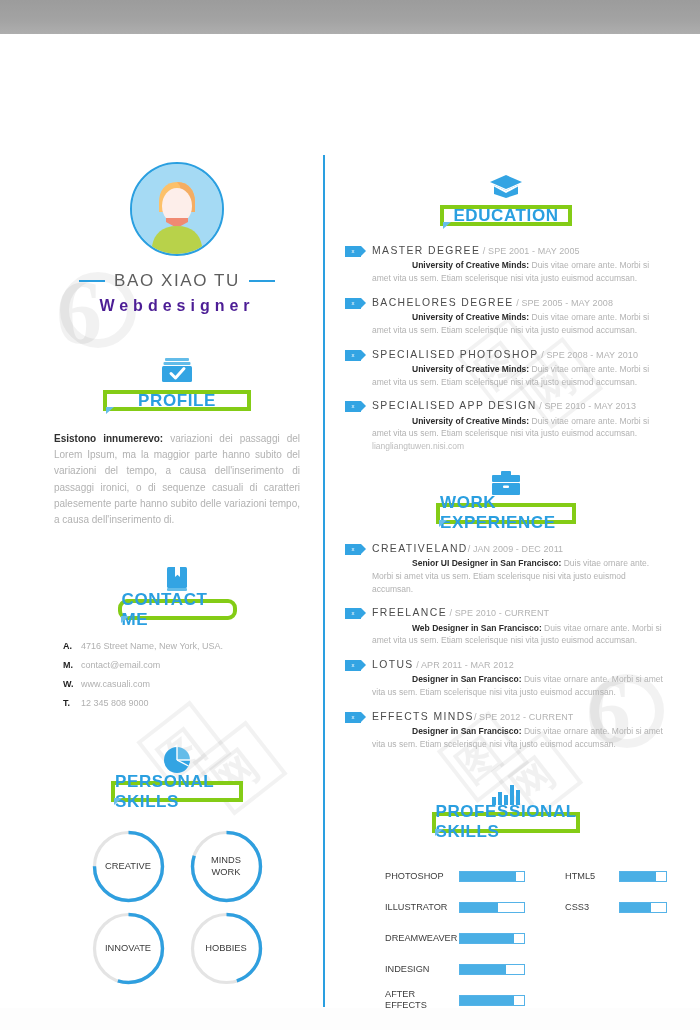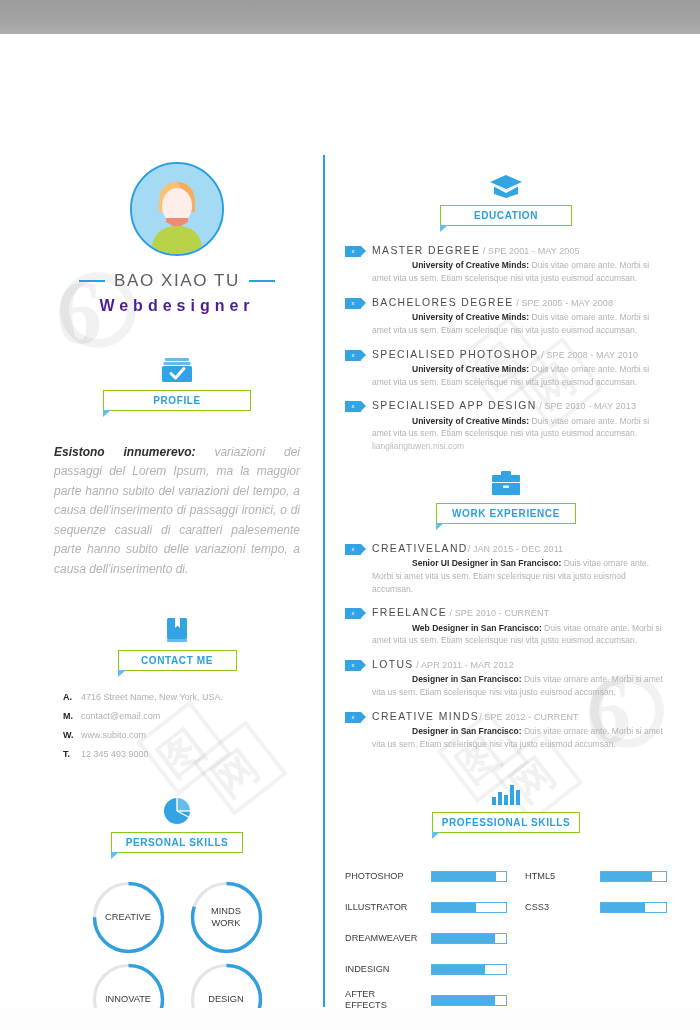--- a/index.html
+++ b/index.html
@@ -72,29 +72,29 @@
     top: 121px;
     width: 2px;
     height: 852px;
     background: #2a9fe0;
   }
 
   
   .section-banner {
     position: relative;
     box-sizing: border-box;
-    border: 1px solid #84cc16;
+    border: 4px solid #84cc16;
     background: #ffffff;
     height: 21px;
     display: flex;
     align-items: center;
     justify-content: center;
     color: #2a9fe0;
     font-weight: bold;
-    font-size: 10px;
+    font-size: 17px;
     letter-spacing: 0.6px;
   }
   .section-banner::after {
     content: "";
     position: absolute;
     left: -1px;
     bottom: -7px;
     width: 0; height: 0;
     border-left: 8px solid #66bdeb;
     border-bottom: 7px solid transparent;
@@ -142,31 +142,30 @@
     margin-top: 6px;
     font-size: 16px;
     font-weight: bold;
     color: #4c1d95;
     letter-spacing: 5px;
   }
 
   .profile-block { margin-top: 42px; }
   .banner-profile { width: 148px; margin: 0 auto; }
   .profile-body {
-    margin-top: 32px;
-    font-size: 12px;
+    margin-top: 20px;
+    font-size: 10px;
     line-height: 1.62;
     color: #b2b2b2;
     text-align: justify;
-    font-style: italic;
   }
   .profile-body b { color: #2f2f2f; }
 
   .contact-block { margin-top: 38px; }
-  .banner-contact { width: 119px; margin: 0 auto; }
+  .banner-contact { width: 119px; margin: 0 auto; border-radius: 9px; }
   .contact-list {
     margin-top: 21px;
     font-size: 9px;
     color: #b0b0b0;
   }
   .contact-row {
     display: flex;
     margin-bottom: 9px;
   }
   .contact-key {
@@ -279,20 +278,21 @@
     display: flex;
     align-items: center;
     height: 31px;
   }
   .bar-label {
     width: 86px;
     font-size: 9.2px;
     color: #3d3d3d;
     line-height: 1.15;
     white-space: pre-line;
+    margin-left: 40px;
   }
   .bar-track {
     width: 76px;
     height: 11px;
     box-sizing: border-box;
     border: 1px solid #55b3e8;
     background: #ffffff;
     position: relative;
   }
   .bar-fill {
@@ -376,25 +376,25 @@
           <div class="contact-row">
             <span class="contact-key">A.</span>
             <span>4716 Street Name, New York, USA.</span>
           </div>
           <div class="contact-row">
             <span class="contact-key">M.</span>
             <span>contact@email.com</span>
           </div>
           <div class="contact-row">
             <span class="contact-key">W.</span>
-            <span>www.subito.com</span>
+            <span>www.casuali.com</span>
           </div>
           <div class="contact-row">
             <span class="contact-key">T.</span>
-            <span>12 345 493 9000</span>
+            <span>12 345 808 9000</span>
           </div>
         </div>
       </div>
 
       <div class="pskills-block">
         <svg class="sect-icon" width="28" height="28" viewBox="0 0 28 28">
           <path d="M14 14 L14 1 A13 13 0 1 0 27 14 Z" fill="#33a4e3"></path>
           <path d="M14 14 L27 14 A13 13 0 0 0 14 1 Z" fill="#63bce9"></path>
           <path d="M14 14 L14 1" stroke="#ffffff" stroke-width="1.4"></path>
           <path d="M14 14 L27 14" stroke="#ffffff" stroke-width="1.4"></path>
@@ -424,21 +424,21 @@
               <circle cx="38.5" cy="38.5" r="34" fill="none" stroke="#e4e4e4" stroke-width="3.2"></circle>
               <circle class="ring-arc" cx="38.5" cy="38.5" r="34" fill="none" stroke="#2f9fdf" stroke-width="3.4" stroke-linecap="butt" transform="rotate(-90 38.5 38.5)" stroke-dasharray="117.49556524425827 213.62830044410595"></circle>
             </svg>
             <div class="ring-label">INNOVATE</div>
           </div>
           <div class="ring">
             <svg width="77" height="77" viewBox="0 0 77 77">
               <circle cx="38.5" cy="38.5" r="34" fill="none" stroke="#e4e4e4" stroke-width="3.2"></circle>
               <circle class="ring-arc" cx="38.5" cy="38.5" r="34" fill="none" stroke="#2f9fdf" stroke-width="3.4" stroke-linecap="butt" transform="rotate(-90 38.5 38.5)" stroke-dasharray="96.13273519984769 213.62830044410595"></circle>
             </svg>
-            <div class="ring-label">DESIGN</div>
+            <div class="ring-label">HOBBIES</div>
           </div>
         </div>
       </div>
     </div>
 
     <div class="right-col">
 
       <div>
         <svg class="sect-icon" width="34" height="24" viewBox="0 0 34 24">
           <path d="M17 1 L33 8 L17 15 L1 8 Z" fill="#33a4e3"></path>
@@ -484,39 +484,39 @@
           <rect x="1" y="12" width="28" height="12" rx="1" fill="#33a4e3"></rect>
           <rect x="12" y="14.5" width="6" height="2.4" rx="1" fill="#ffffff"></rect>
         </svg>
         <div class="section-banner banner-work">
           <span>WORK EXPERIENCE</span>
         </div>
         <div class="entry-list">
 
           <div class="entry">
             <span class="tag">x</span>
-            <div class="entry-head"><span>CREATIVELAND</span><span class="meta">/ JAN 2015 - DEC 2011</span></div>
+            <div class="entry-head"><span>CREATIVELAND</span><span class="meta">/ JAN 2009 - DEC 2011</span></div>
             <div class="entry-desc"><b>Senior UI Designer in San Francisco:</b><span> Duis vitae ornare ante. Morbi si amet vita us sem. Etiam scelerisque nisi vita justo euismod accumsan.</span></div>
           </div>
 
           <div class="entry">
             <span class="tag">x</span>
             <div class="entry-head"><span>FREELANCE</span><span class="meta"> / SPE 2010 - CURRENT</span></div>
             <div class="entry-desc"><b>Web Designer in San Francisco:</b><span> Duis vitae ornare ante. Morbi si amet vita us sem. Etiam scelerisque nisi vita justo euismod accumsan.</span></div>
           </div>
 
           <div class="entry">
             <span class="tag">x</span>
             <div class="entry-head"><span>LOTUS</span><span class="meta"> / APR 2011 - MAR 2012</span></div>
             <div class="entry-desc"><b>Designer in San Francisco:</b><span> Duis vitae ornare ante. Morbi si amet vita us sem. Etiam scelerisque nisi vita justo euismod accumsan.</span></div>
           </div>
 
           <div class="entry">
             <span class="tag">x</span>
-            <div class="entry-head"><span>CREATIVE MINDS</span><span class="meta">/ SPE 2012 - CURRENT</span></div>
+            <div class="entry-head"><span>EFFECTS MINDS</span><span class="meta">/ SPE 2012 - CURRENT</span></div>
             <div class="entry-desc"><b>Designer in San Francisco:</b><span> Duis vitae ornare ante. Morbi si amet vita us sem. Etiam scelerisque nisi vita justo euismod accumsan.</span></div>
           </div>
         </div>
       </div>
 
       <div class="pro-block">
         <svg class="sect-icon" width="30" height="24" viewBox="0 0 30 24">
           <rect x="1" y="16" width="4" height="8" fill="#33a4e3"></rect>
           <rect x="7" y="11" width="4" height="13" fill="#33a4e3"></rect>
           <rect x="13" y="14" width="4" height="10" fill="#33a4e3"></rect>

